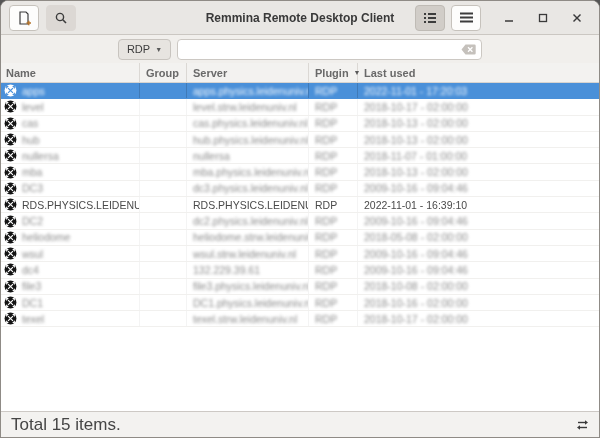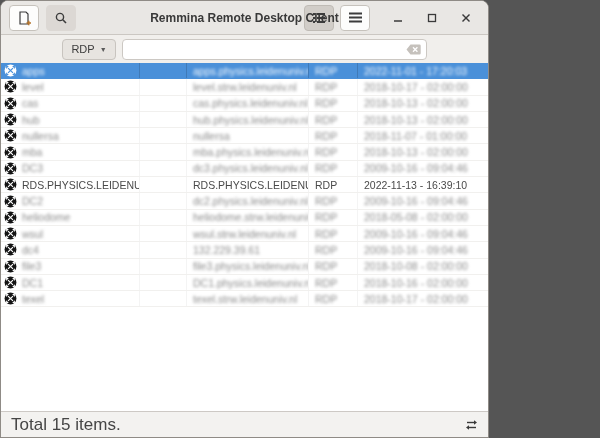--- a/index.html
+++ b/index.html
@@ -1,20 +1,20 @@
 <!DOCTYPE html>
 <html><head>
 <meta charset="utf-8">
 <style>
   * { margin:0; padding:0; box-sizing:border-box; }
   html,body { width:600px; height:438px; }
   body { font-family:"Liberation Sans","DejaVu Sans",sans-serif; background:#555; }
 
   .window {
-    width:489px; height:438px; display:flex; flex-direction:column;
+    width:600px; height:438px; display:flex; flex-direction:column;
     border:1px solid #8f8b86; border-radius:8px 8px 0 0; overflow:hidden;
     background:#ffffff;
   }
 
   
   .headerbar {
     height:34px; flex:0 0 34px; background:#e9e7e4;
     border-bottom:1px solid #cbc7c2; display:flex; align-items:center;
     padding:0 8px; position:relative;
   }
@@ -189,20 +189,38 @@
           <path d="M4.5 0.5 h9 a1.2 1.2 0 0 1 1.2 1.2 v7.6 a1.2 1.2 0 0 1 -1.2 1.2 h-9 L0.5 5.5 z" fill="#c5c1bc"></path>
           <g stroke="#ffffff" stroke-width="1.3">
               <line x1="7" y1="3.3" x2="11.4" y2="7.7"></line>
               <line x1="11.4" y1="3.3" x2="7" y2="7.7"></line>
             </g>
         </svg>
       </span>
     </div>
   </div>
 
+  <div class="thead">
+    <div class="th c-name">
+        <span>Name</span>
+      </div>
+    <div class="th c-group">
+        <span>Group</span>
+      </div>
+    <div class="th c-server">
+        <span>Server</span>
+      </div>
+    <div class="th c-plugin">
+      <span>Plugin</span>
+      <span class="caret">▼</span>
+    </div>
+    <div class="th c-last">
+        <span>Last used</span>
+      </div>
+  </div>
 
   <div class="tbody">
   <div class="row selected blurred">
     <span class="cell c-name">
       <span class="rdp-icon">
         <svg width="13" height="13" viewBox="0 0 16 16">
           <circle class="ic-bg" cx="8" cy="8" r="7.3" fill="#ffffff"></circle>
           <g class="ic-fg" stroke="#4a90d9" stroke-width="1.5">
             <line x1="5" y1="5" x2="11" y2="11"></line>
                 <line x1="11" y1="5" x2="5" y2="11"></line>
@@ -451,21 +469,21 @@
     <span class="cell c-group">
           <span class="txt group"></span>
         </span>
     <span class="cell c-server">
           <span class="txt server">RDS.PHYSICS.LEIDENUNIV.NL</span>
         </span>
     <span class="cell c-plugin">
           <span class="txt plugin">RDP</span>
         </span>
     <span class="cell c-last">
-          <span class="txt last">2022-11-13 - 16:39:10</span>
+          <span class="txt last">2022-11-01 - 16:39:10</span>
         </span>
   </div>
 
   <div class="row blurred">
     <span class="cell c-name">
       <span class="rdp-icon">
         <svg width="13" height="13" viewBox="0 0 16 16">
           <circle class="ic-bg" cx="8" cy="8" r="7.3" fill="#141414"></circle>
           <g class="ic-fg" stroke="#ffffff" stroke-width="1.5">
             <line x1="5" y1="5" x2="11" y2="11"></line>

